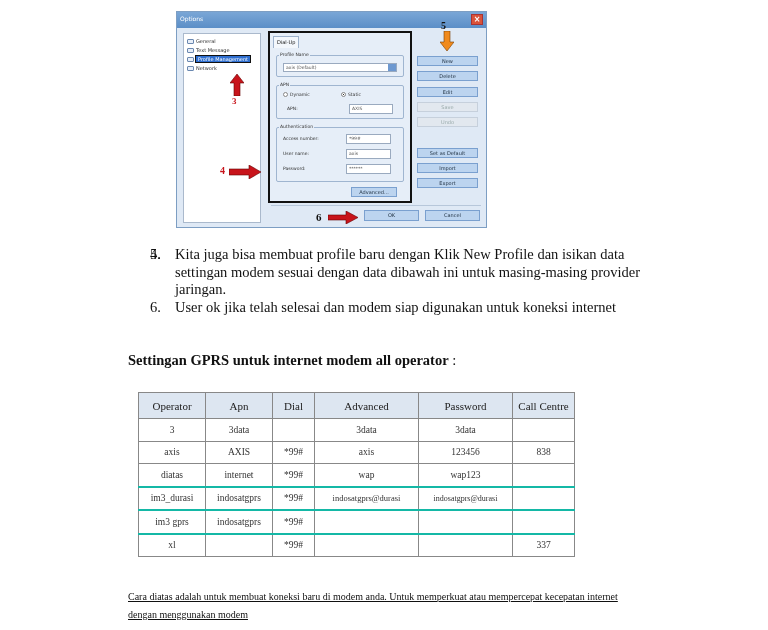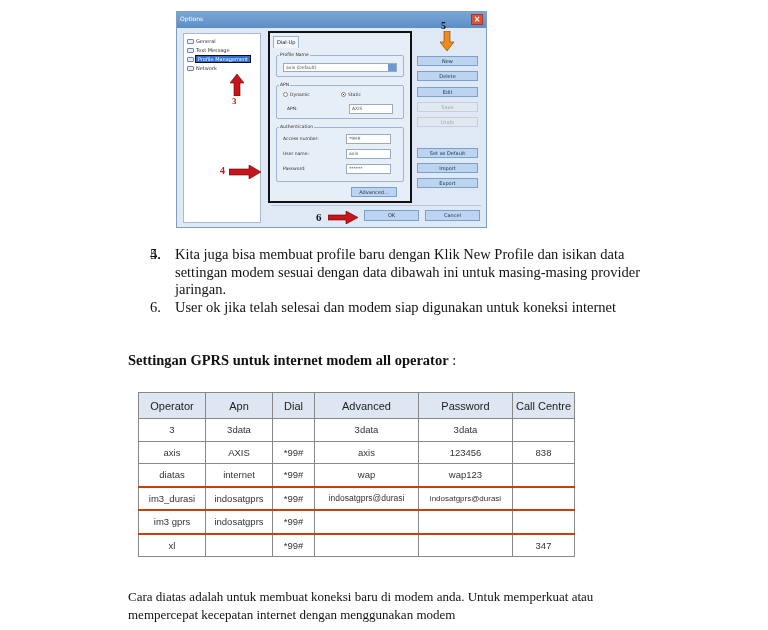--- a/index.html
+++ b/index.html
@@ -33,26 +33,26 @@
   .anno-num { position:absolute; font-family:"Liberation Serif", serif; font-weight:bold; font-size:11px; }
   .arrow-up { position:absolute; }
 
   
   .steps { position:absolute; left:150px; top:246px; width:520px; font-size:14.5px; line-height:17.5px; margin:0; padding:0; list-style:none; }
   .steps li { position:relative; padding-left:25px; }
   .steps li .num { position:absolute; left:0; top:0; }
   .heading { position:absolute; left:128px; top:352px; font-size:14.5px; font-weight:bold; }
   .heading .colon { font-weight:normal; }
 
-  .tbl { position:absolute; left:138px; top:392px; border-collapse:collapse; font-family:Liberation Sans, sans-serif; font-size:9.5px; color:#333; }
+  .tbl { position:absolute; left:138px; top:392px; border-collapse:collapse; font-family:Liberation Serif, serif; font-size:9.5px; color:#333; }
   .tbl th, .tbl td { border:1px solid #888; text-align:center; height:21.5px; padding:0; }
   .tbl th { background:#dde6f1; font-weight:normal; font-size:11px; height:25px; color:#222; }
-  .tbl tr.thick td { border-top:2px solid #c2410c; }
-
-  .para { position:absolute; left:128px; top:588px; width:520px; font-size:13px; line-height:17.5px; }
+  .tbl tr.thick td { border-top:2px solid #14b8a6; }
+
+  .para { position:absolute; left:128px; top:588px; width:520px; font-size:10px; line-height:17.5px;text-decoration:underline; }
 </style>
 </head>
 <body>
 
 <div class="dialog">
   <div class="titlebar">
     <span class="title">Options</span>
     <div class="close-btn">×</div>
   </div>
 
@@ -211,18 +211,18 @@
         <td></td>
         <td></td>
         <td></td>
     </tr>
     <tr class="thick">
       <td>xl</td>
         <td></td>
         <td>*99#</td>
         <td></td>
         <td></td>
-        <td>347</td>
+        <td>337</td>
     </tr>
   </tbody>
 </table>
 
 <div class="para">Cara diatas adalah untuk membuat koneksi baru di modem anda. Untuk memperkuat atau mempercepat kecepatan internet dengan menggunakan modem</div>
 
 </body></html>

